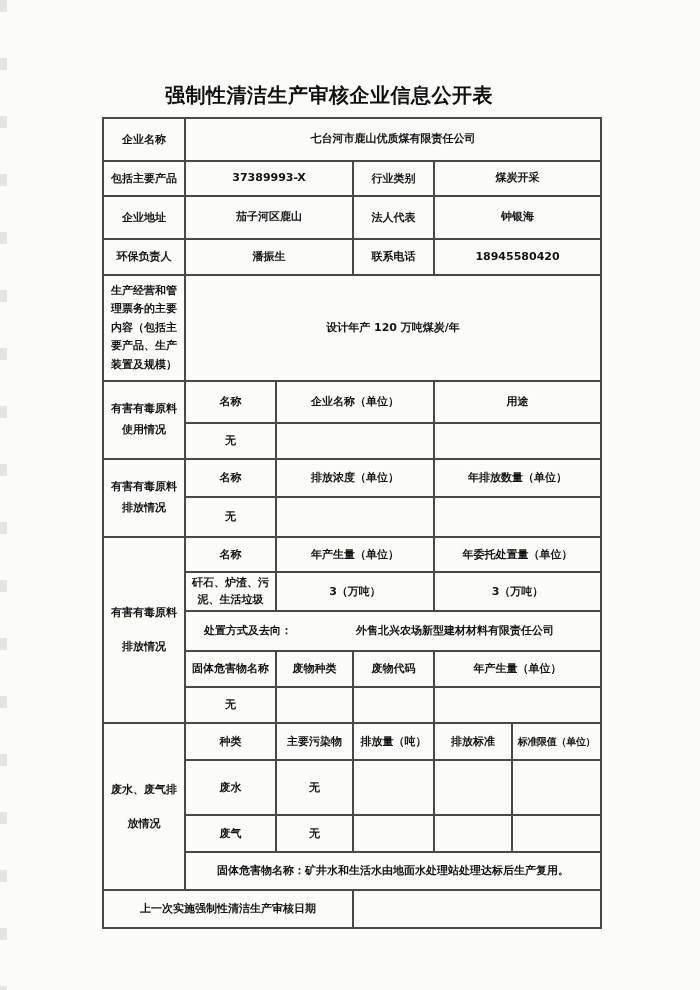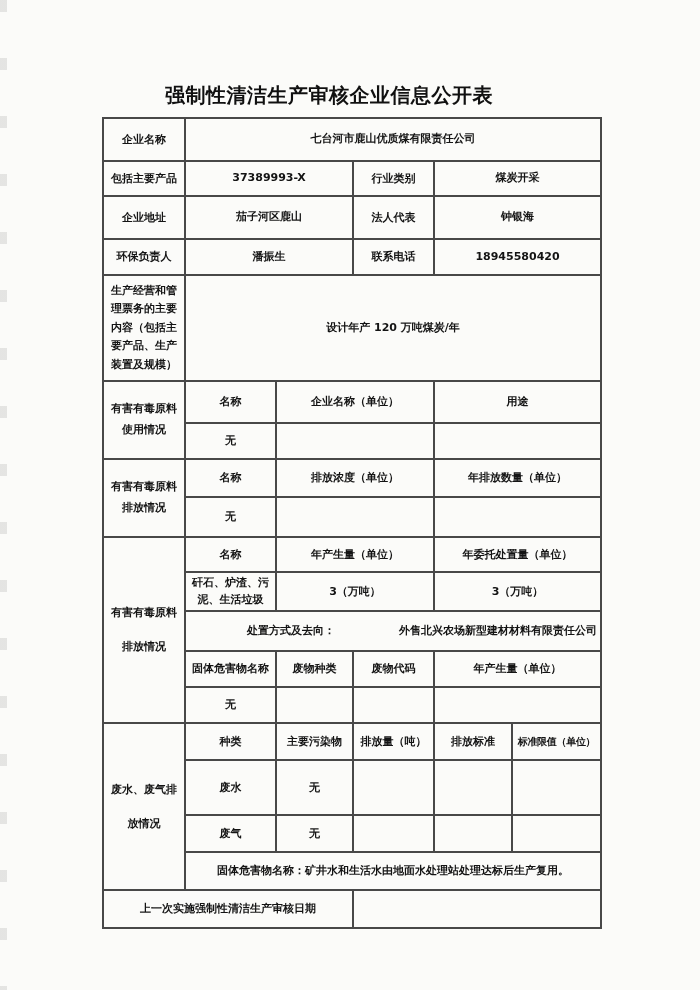--- a/index.html
+++ b/index.html
@@ -32,21 +32,21 @@
     border: 2px solid #484848;
     font-size: 11px; font-weight: bold; color: #141414;
     text-align: center; vertical-align: middle;
     padding: 2px 3px; line-height: 1.5;
     overflow: hidden;
   }
   td.lbl { line-height: 1.6; }
   td.tight { line-height: 1.9; }
   td.spread { line-height: 3.1; }
   td.prod-lbl { line-height: 1.68; padding: 6px 4px; }
-  td.disposal { text-align: right; padding-left: 33px; }
+  td.disposal { text-align: left; padding-left: 18px; }
   td.disposal .disp-val { margin-left: 64px; }
   td.small10 { font-size: 10px; letter-spacing: -0.3px; white-space: nowrap; }
   td.nowrap { white-space: nowrap; }
 </style>
 </head>
 <body>
 
 <div class="scan-edge"></div>
 
 <div class="page-title">强制性清洁生产审核企业信息公开表</div>

